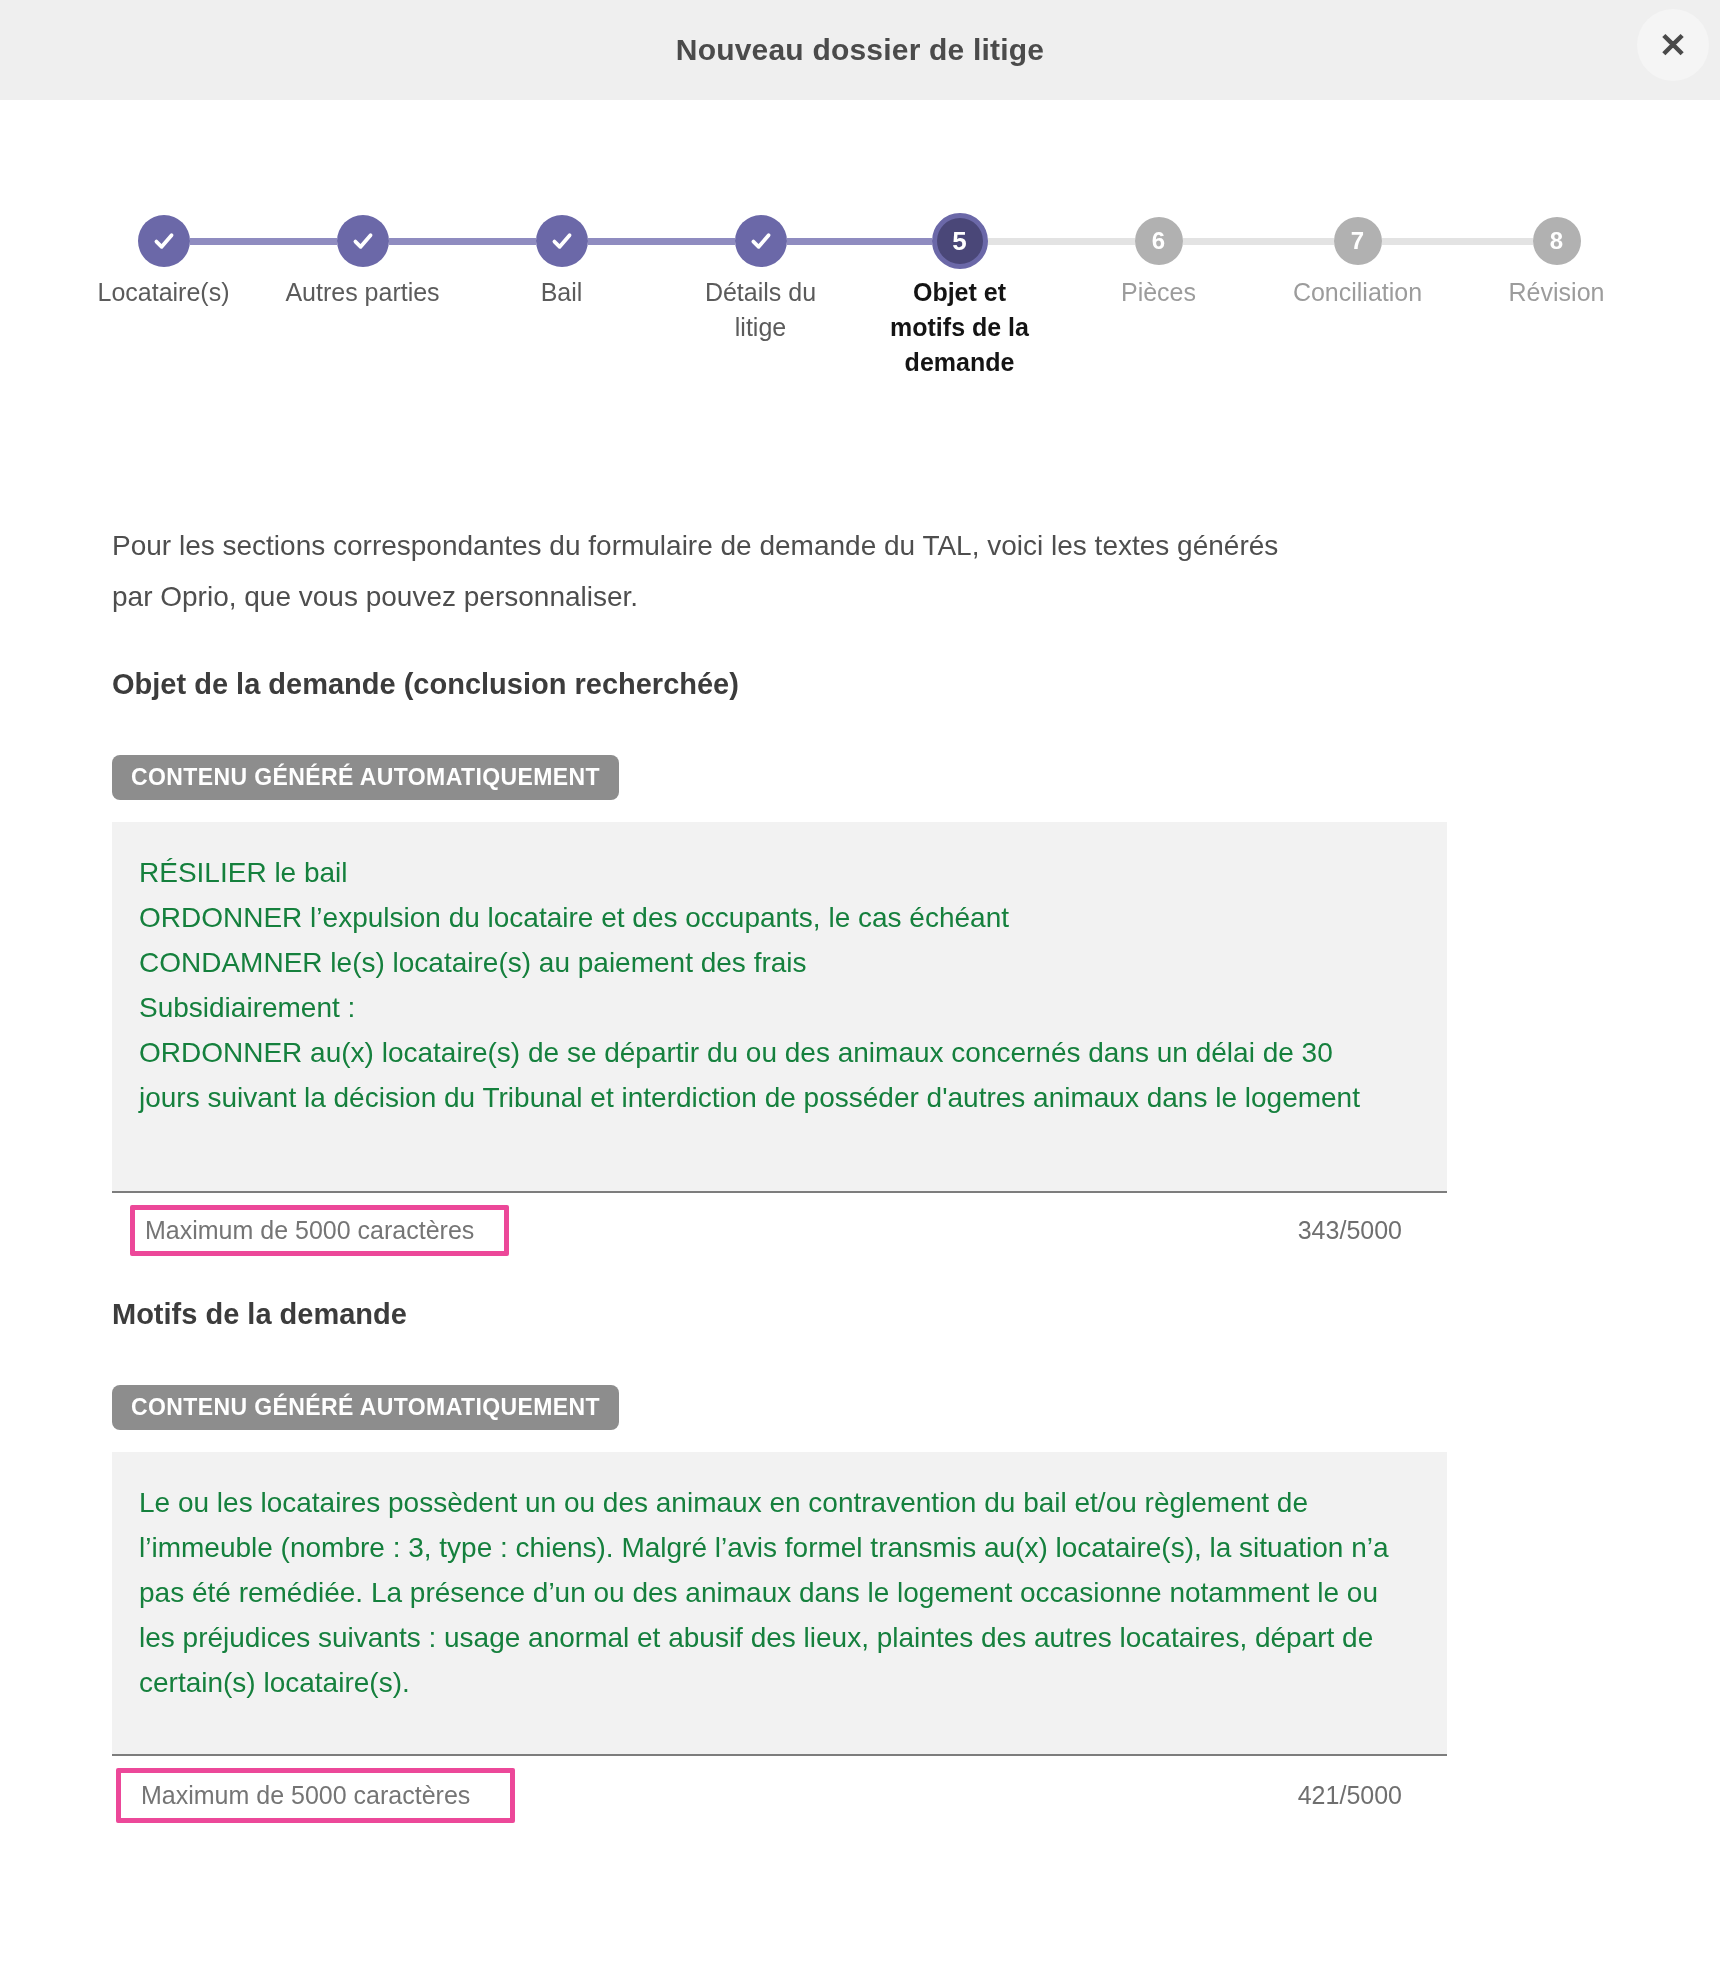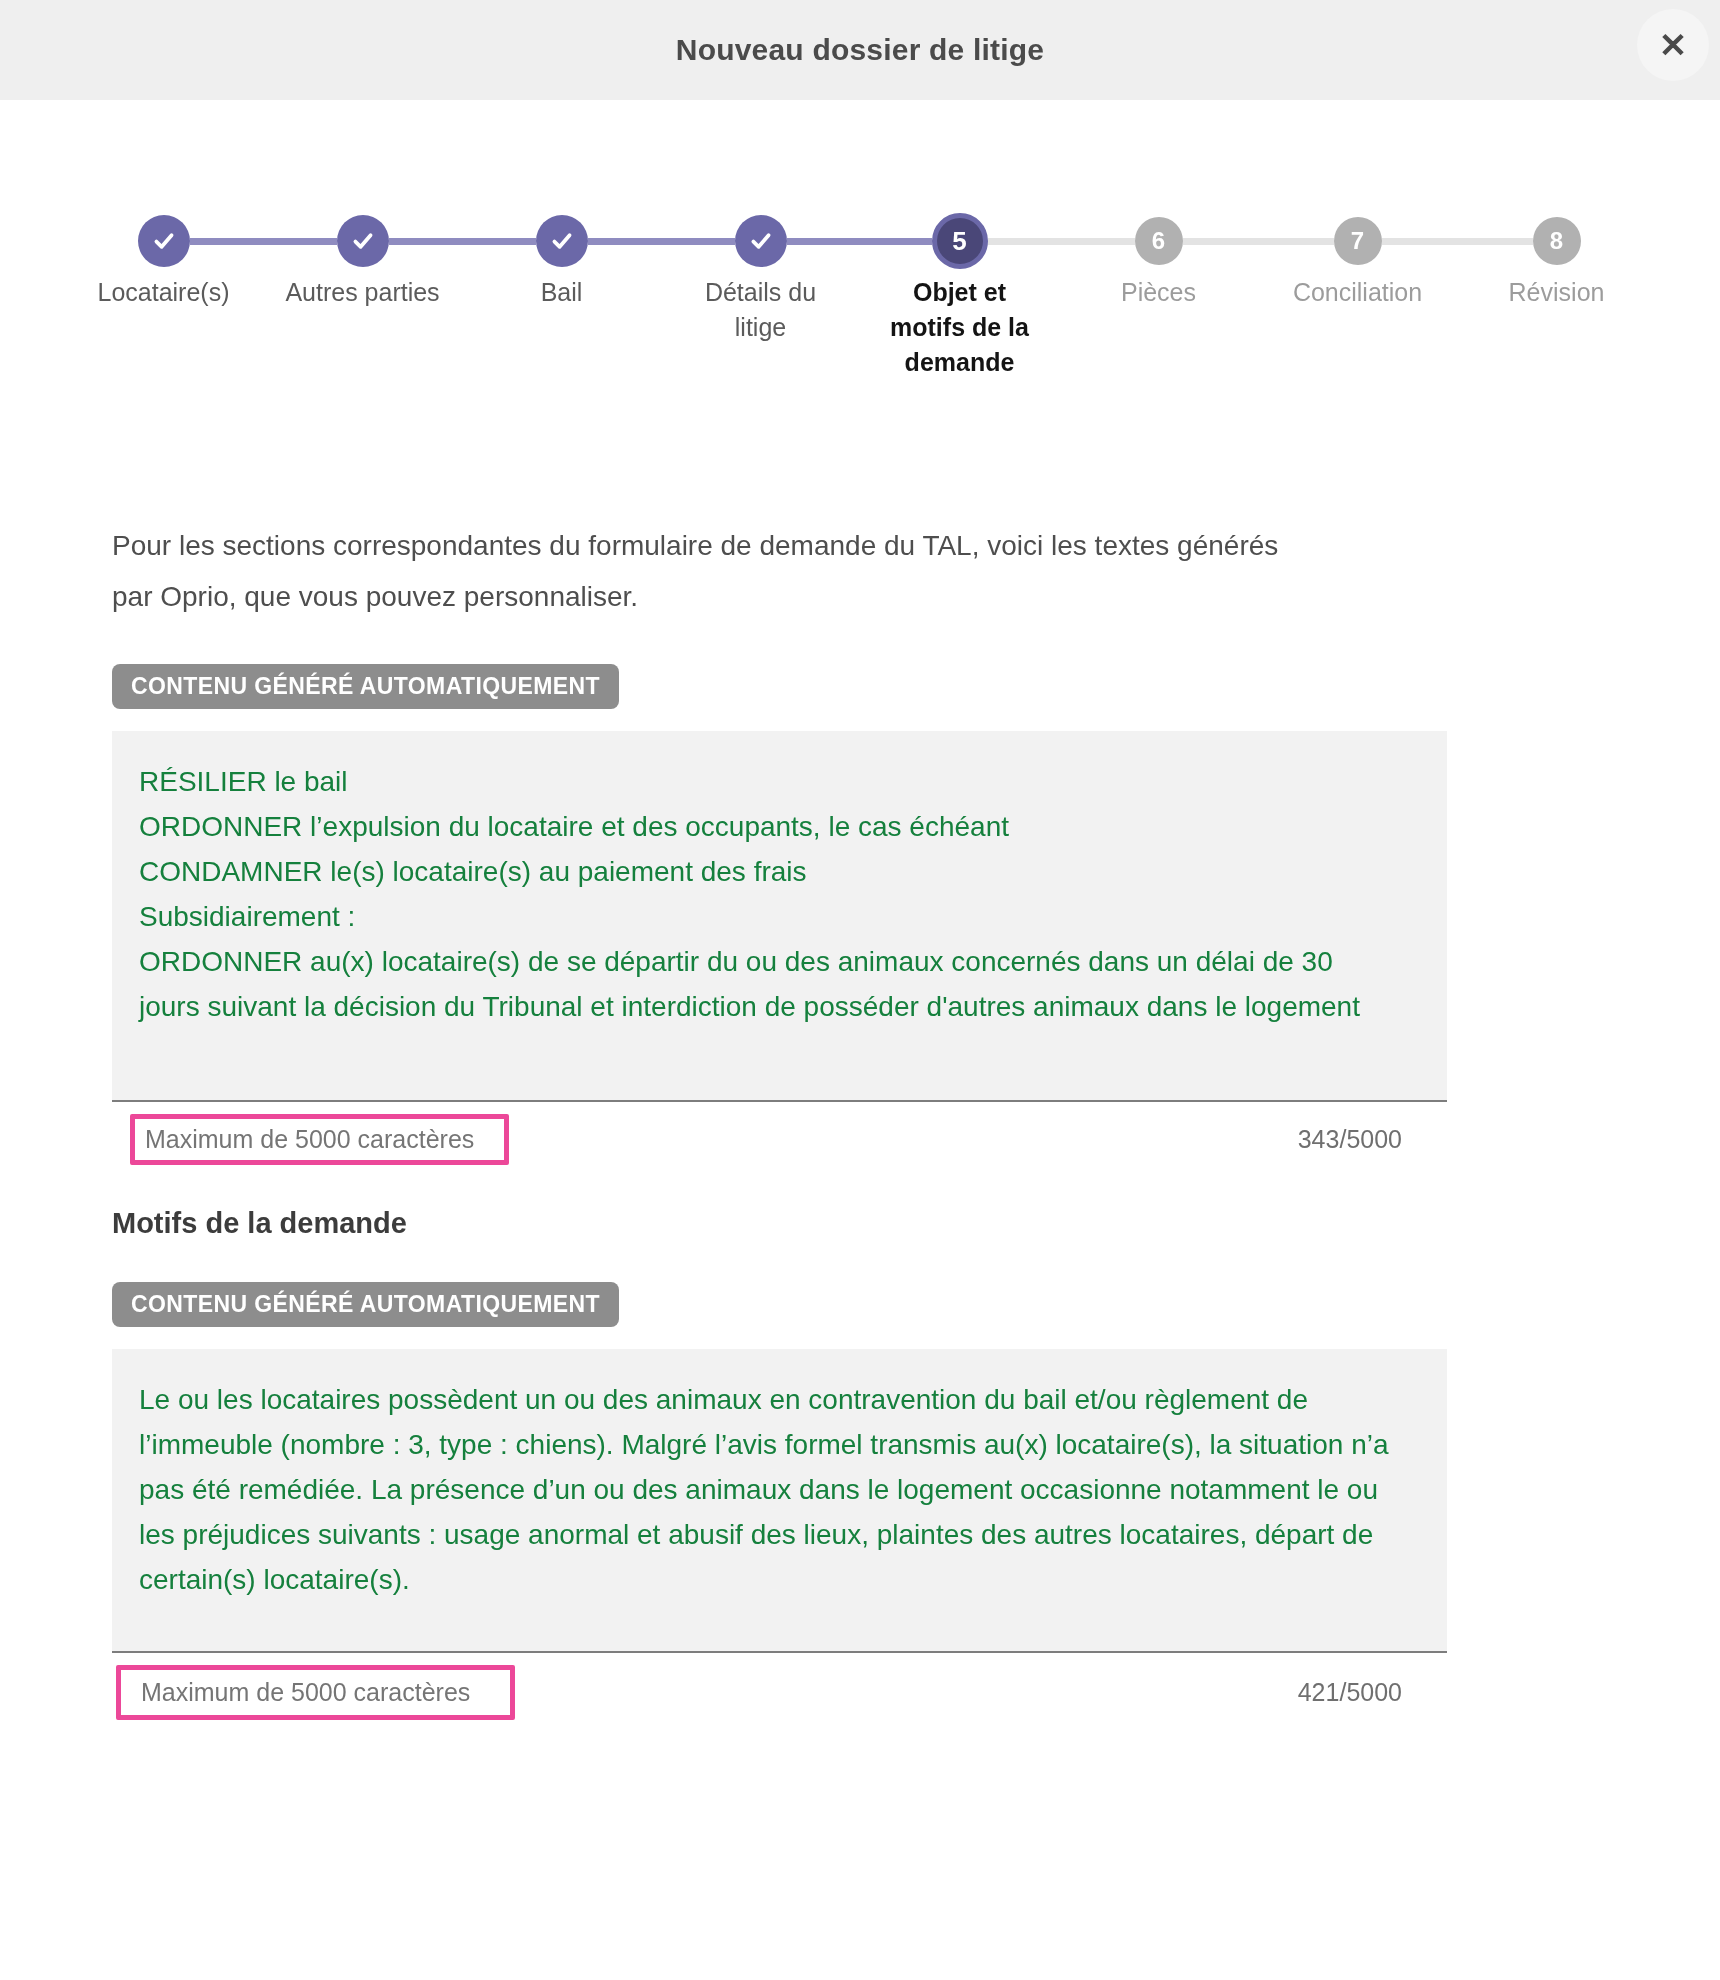--- a/index.html
+++ b/index.html
@@ -69,21 +69,21 @@
   .intro {
     margin-top:140px; max-width:1185px;
     font-size:28px; line-height:51px; color:#4e4e4e;
   }
 
   .section-heading {
     margin-top:46px; font-size:29px; font-weight:600; color:#3c3c3c;
   }
 
   .badge {
-    display:inline-block; margin-top:42px;
+    display:inline-block; margin-top:54px;
     background:#8d8d8d; color:#ffffff;
     font-size:23px; font-weight:600; letter-spacing:0.4px;
     padding:9px 19px; border-radius:8px;
   }
 
   .gen-box {
     margin-top:22px; width:1335px;
     background:#f2f2f2; border-bottom:2px solid #7d7d7d;
     padding:28px 27px 40px 27px;
     font-size:28px; line-height:45px; color:#15803d;
@@ -215,20 +215,21 @@
     <div class="step-label">Révision</div>
   </div>
 
 </div>
 
 <div class="content">
 
   <p class="intro">Pour les sections correspondantes du formulaire de demande du TAL, voici les textes générés par Oprio, que vous pouvez personnaliser.</p>
 
   <div class="section section--objet">
+    <h2 class="section-heading">Objet de la demande (conclusion recherchée)</h2>
     <span class="badge">CONTENU GÉNÉRÉ AUTOMATIQUEMENT</span>
     <div class="gen-box gen-box--1" role="textbox">
       <div class="gen-box-text">RÉSILIER le bail
 ORDONNER l’expulsion du locataire et des occupants, le cas échéant
 CONDAMNER le(s) locataire(s) au paiement des frais
 Subsidiairement :
 ORDONNER au(x) locataire(s) de se départir du ou des animaux concernés dans un délai de 30 jours suivant la décision du Tribunal et interdiction de posséder d'autres animaux dans le logement</div>
     </div>
     <div class="counter-row">
       <span class="pink-box">

